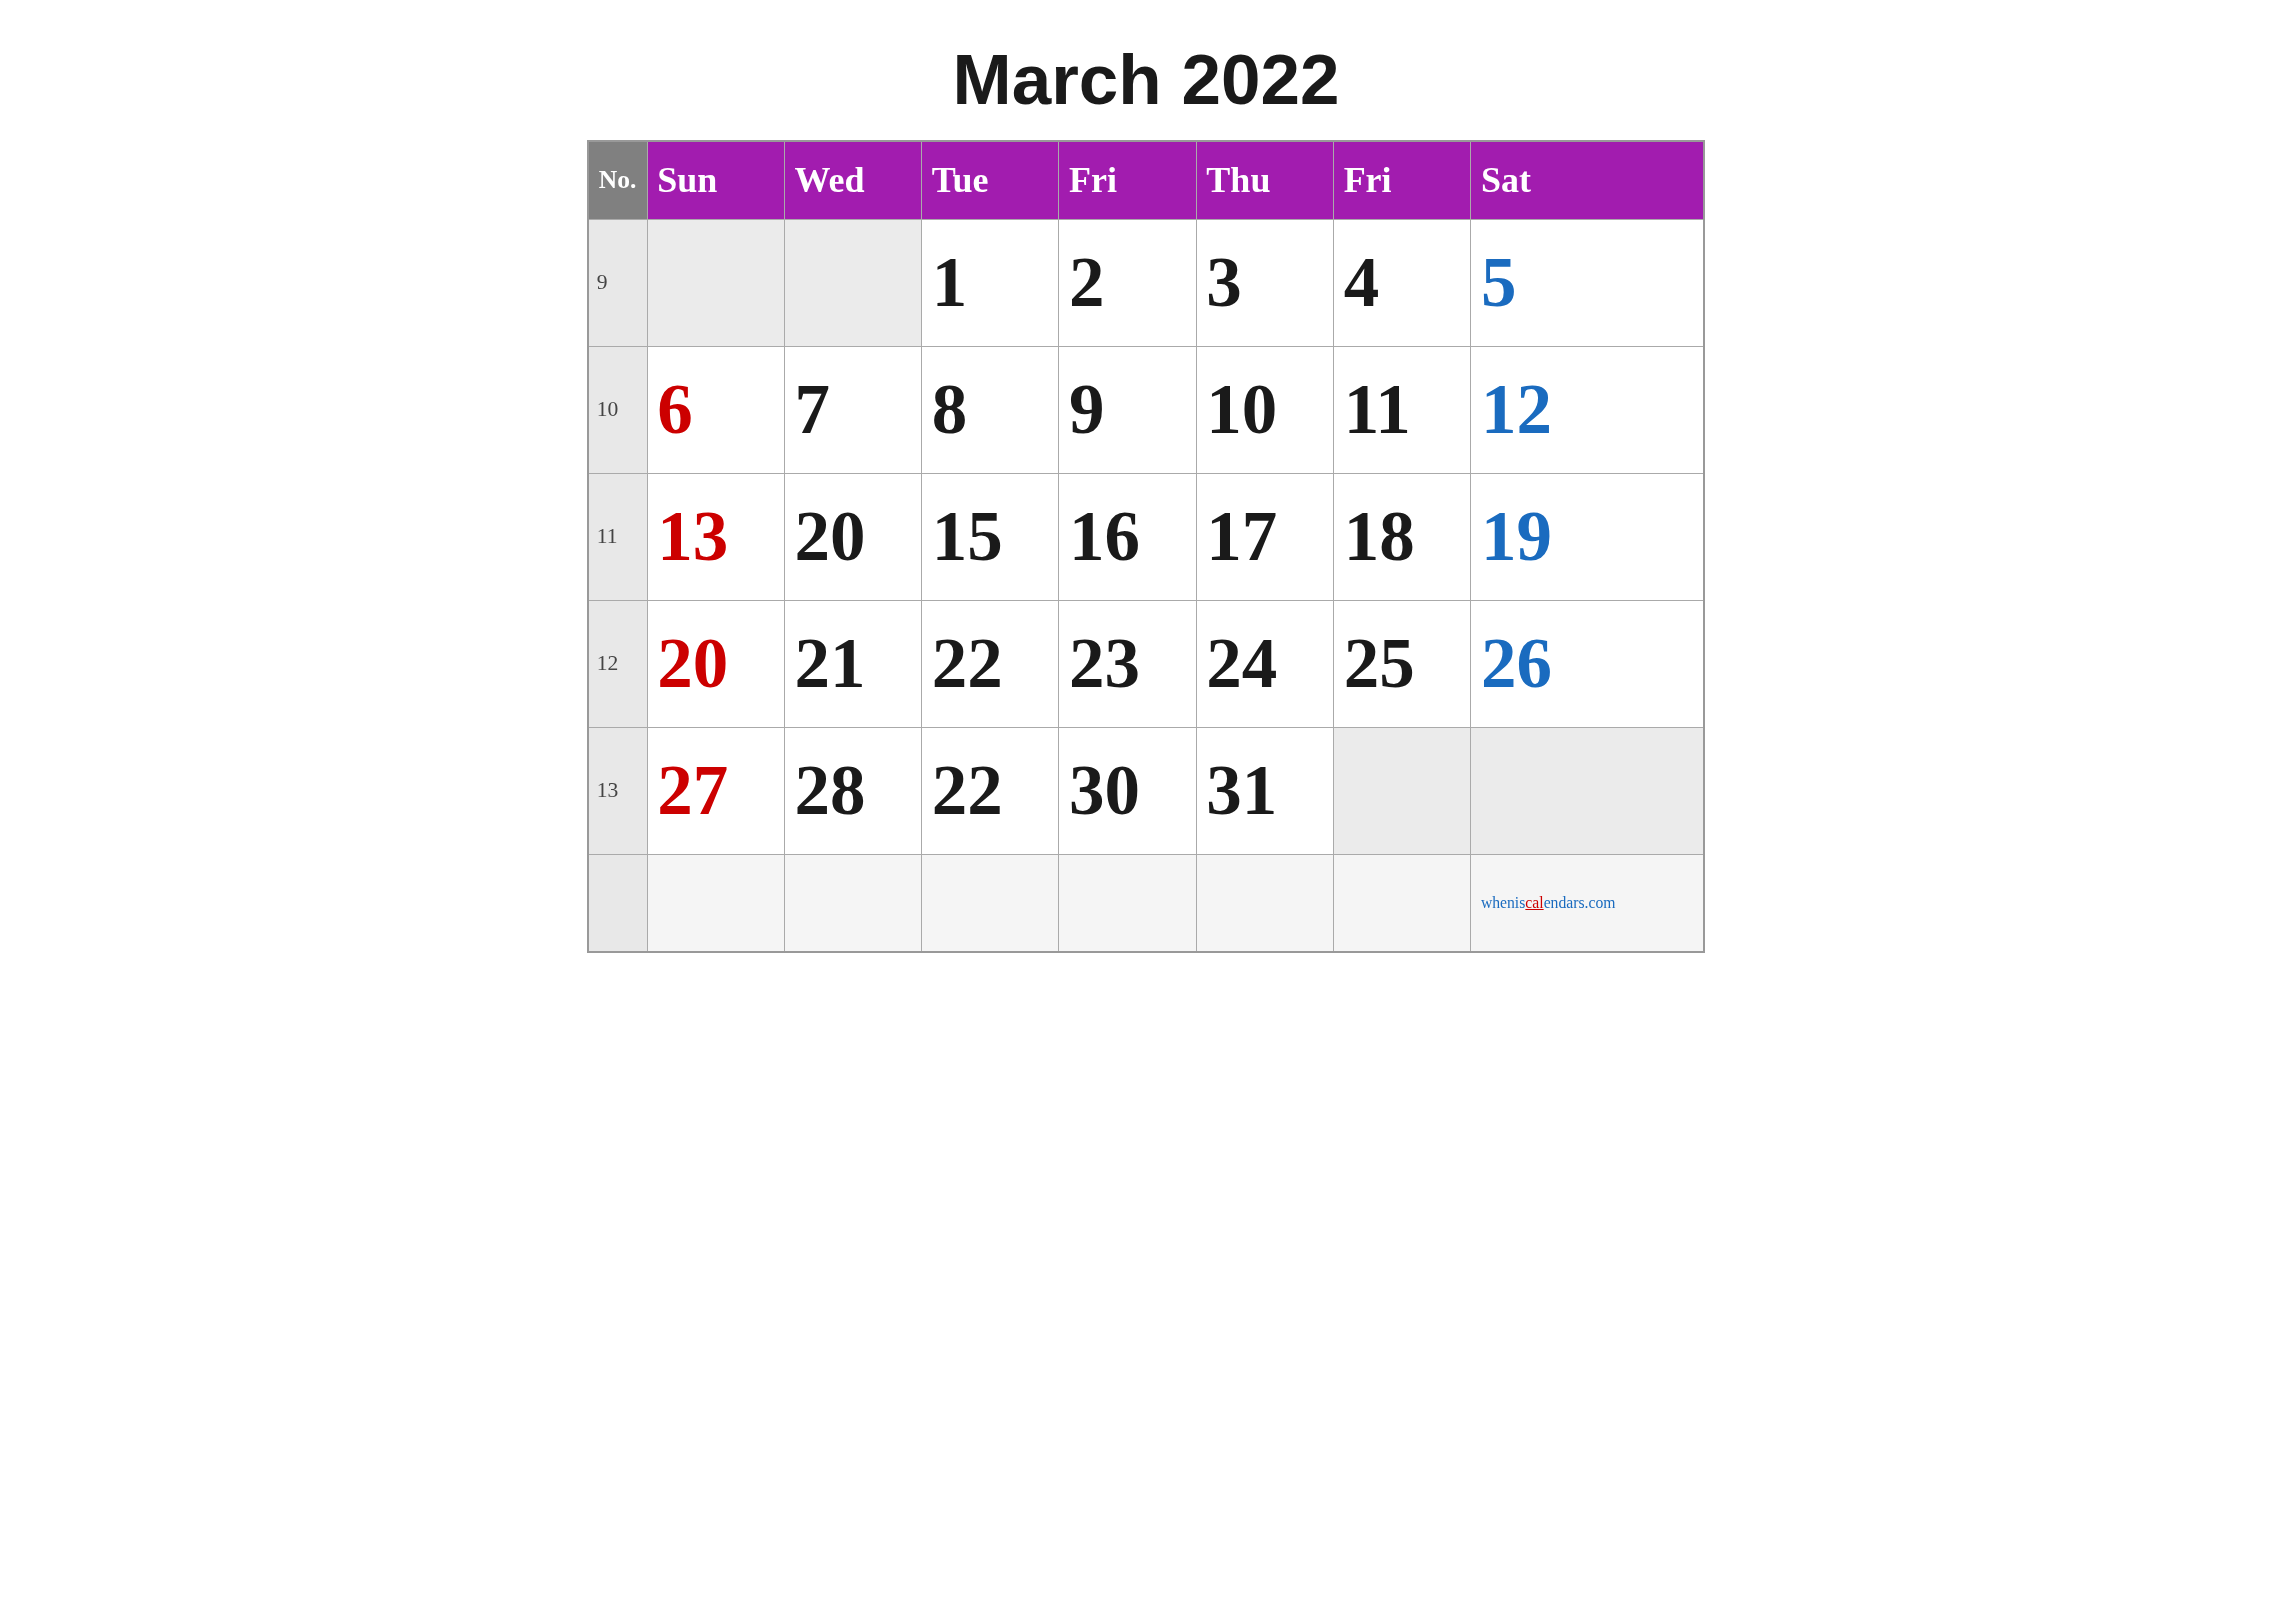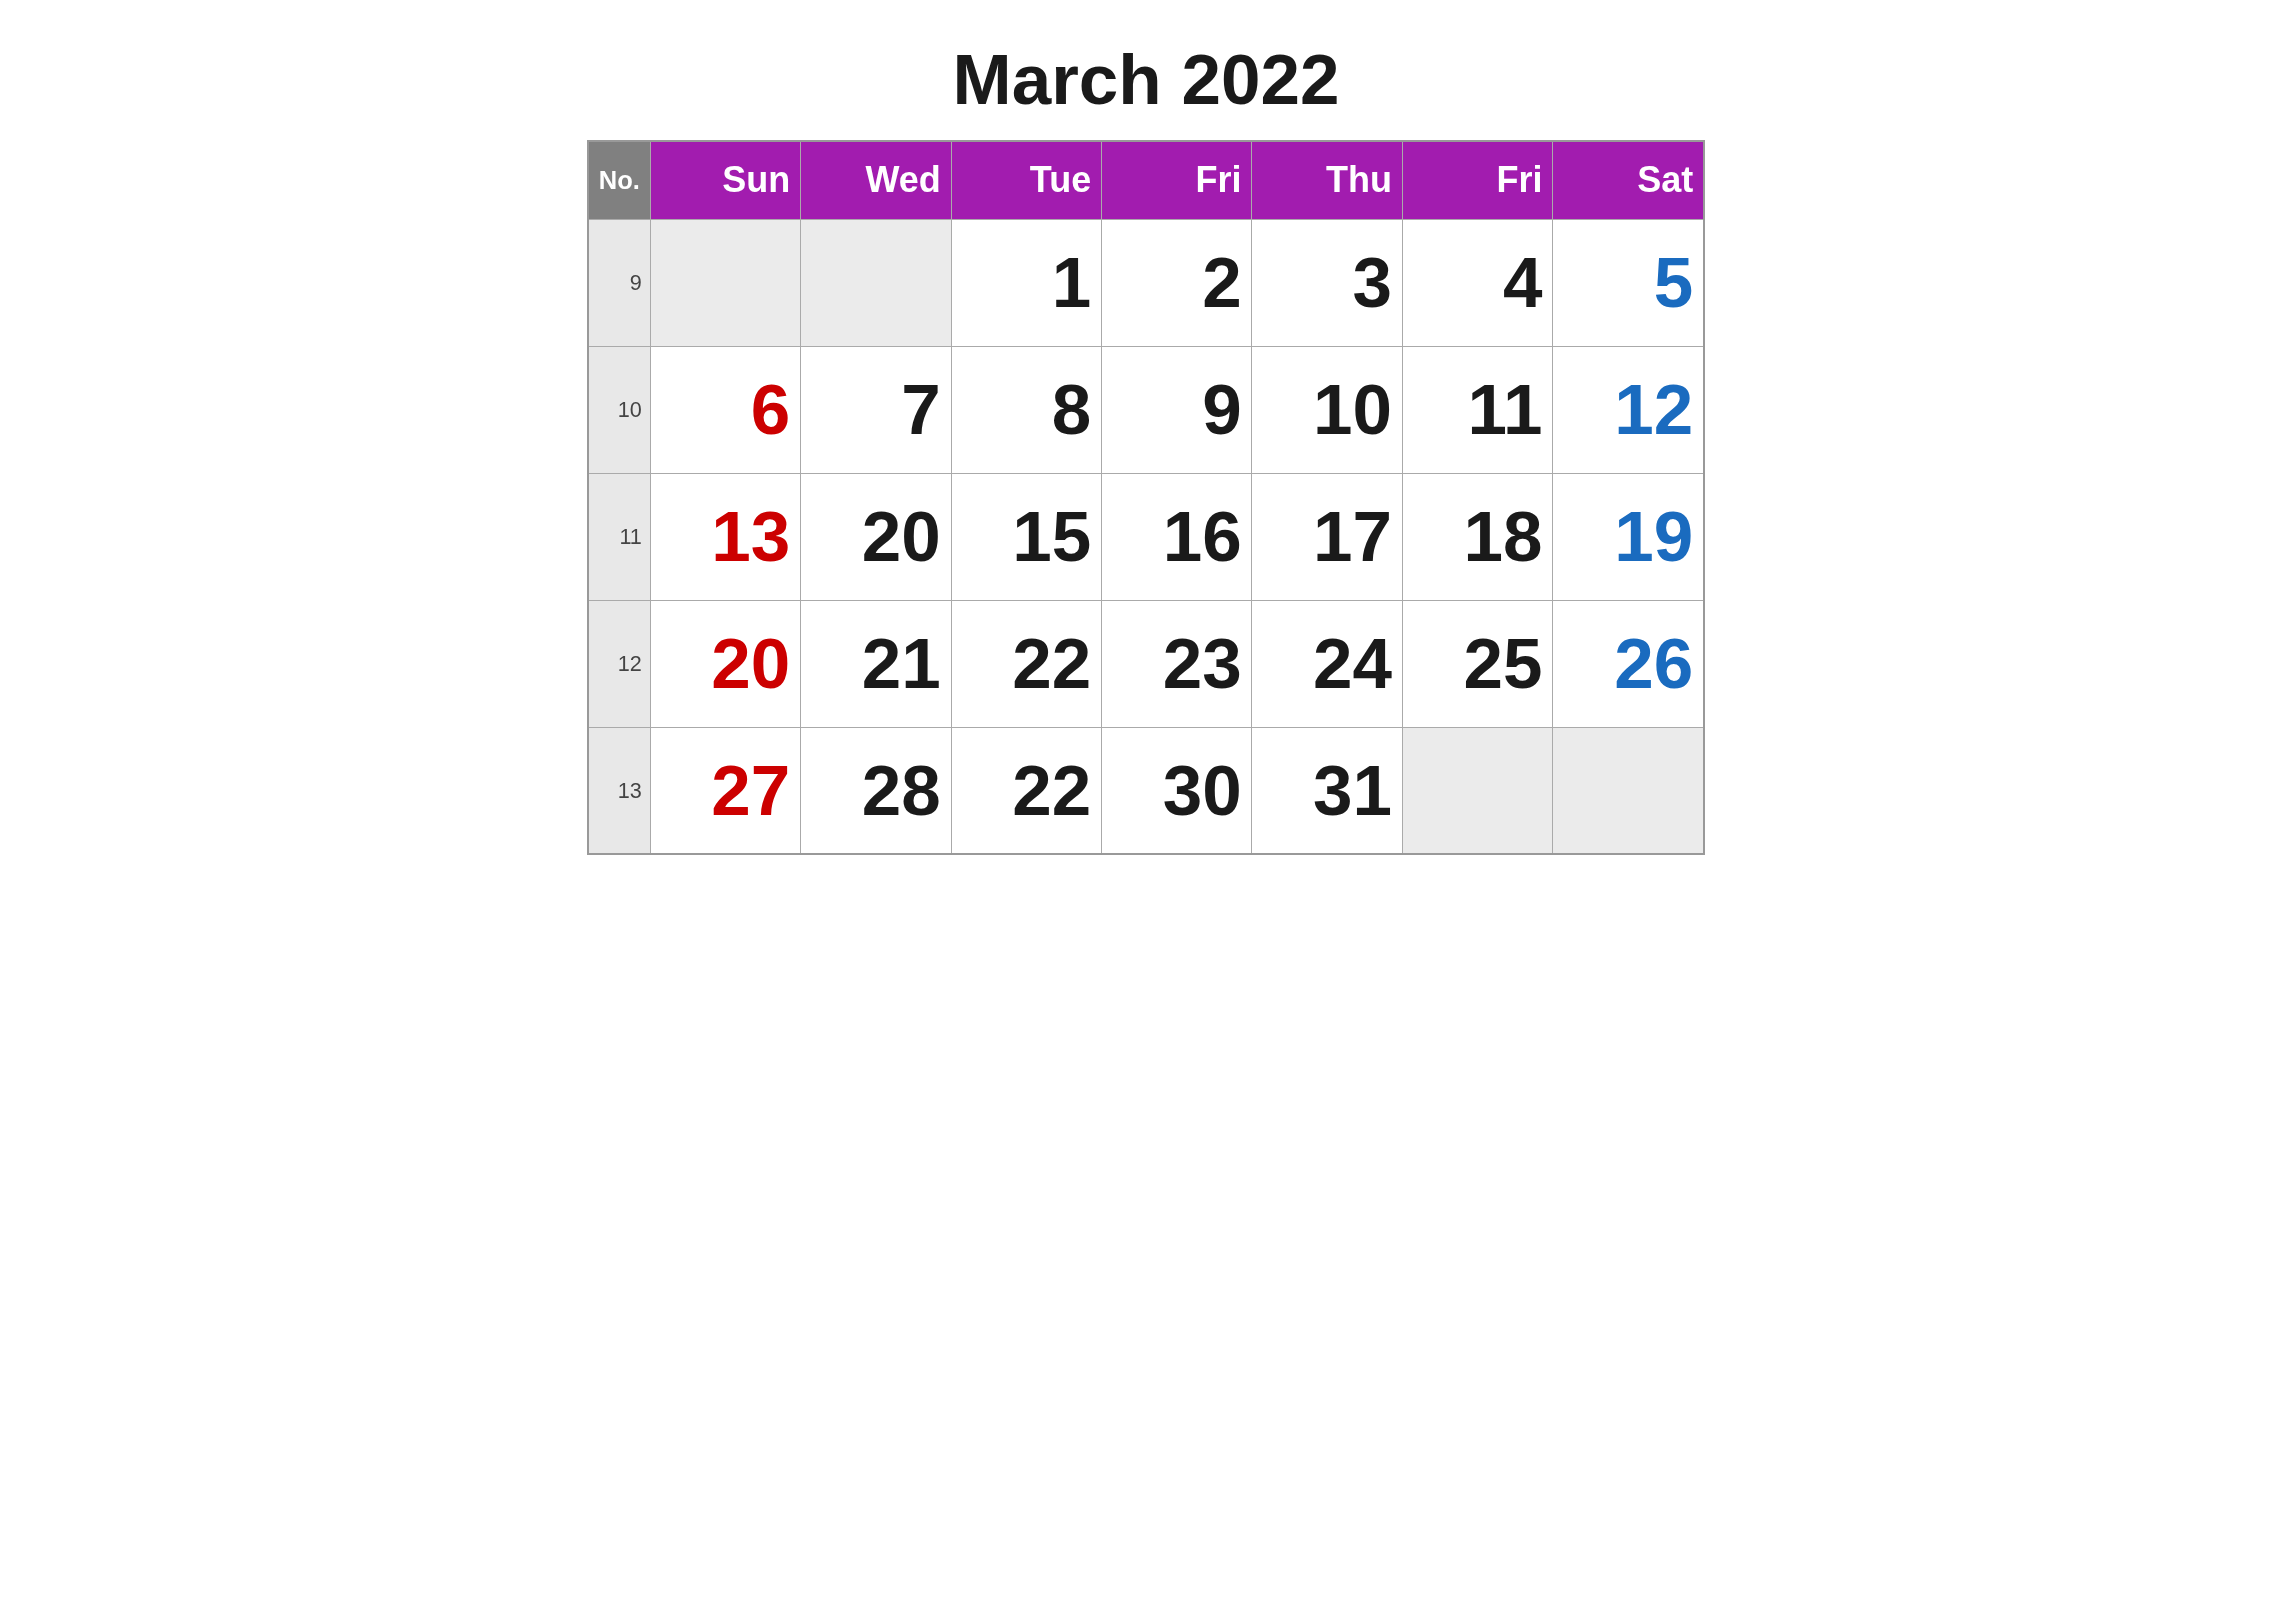--- a/index.html
+++ b/index.html
@@ -35,22 +35,23 @@
 
     .calendar-table {
       width: 100%;
       border-collapse: collapse;
       border: 2px solid #999;
     }
 
     .calendar-table th,
     .calendar-table td {
       border: 1px solid #aaa;
-      text-align: right;
+      text-align: left;
       vertical-align: middle;
+      font-family: Liberation Serif, serif;
     }
 
     
     .header-row th {
       background-color: #a21caf;
       color: #ffffff;
       font-size: 36px;
       font-weight: 700;
       padding: 17.6px 9.8px;
     }
@@ -188,16 +189,26 @@
         <tr>
           <td class="week-num">13</td>
           <td class="day-cell sunday">27</td>
           <td class="day-cell weekday">28</td>
           <td class="day-cell weekday">22</td>
           <td class="day-cell weekday">30</td>
           <td class="day-cell weekday">31</td>
           <td class="day-cell empty"></td>
           <td class="day-cell empty"></td>
         </tr>
+        <tr class="empty-row">
+          <td class="week-num"></td>
+          <td></td>
+          <td></td>
+          <td></td>
+          <td></td>
+          <td></td>
+          <td></td>
+          <td class="watermark-cell"><a href="#">whenis<span class="iscal">cal</span>endars.com</a></td>
+        </tr>
       </tbody>
   </table>
 </div>
 
 
 </body></html>

